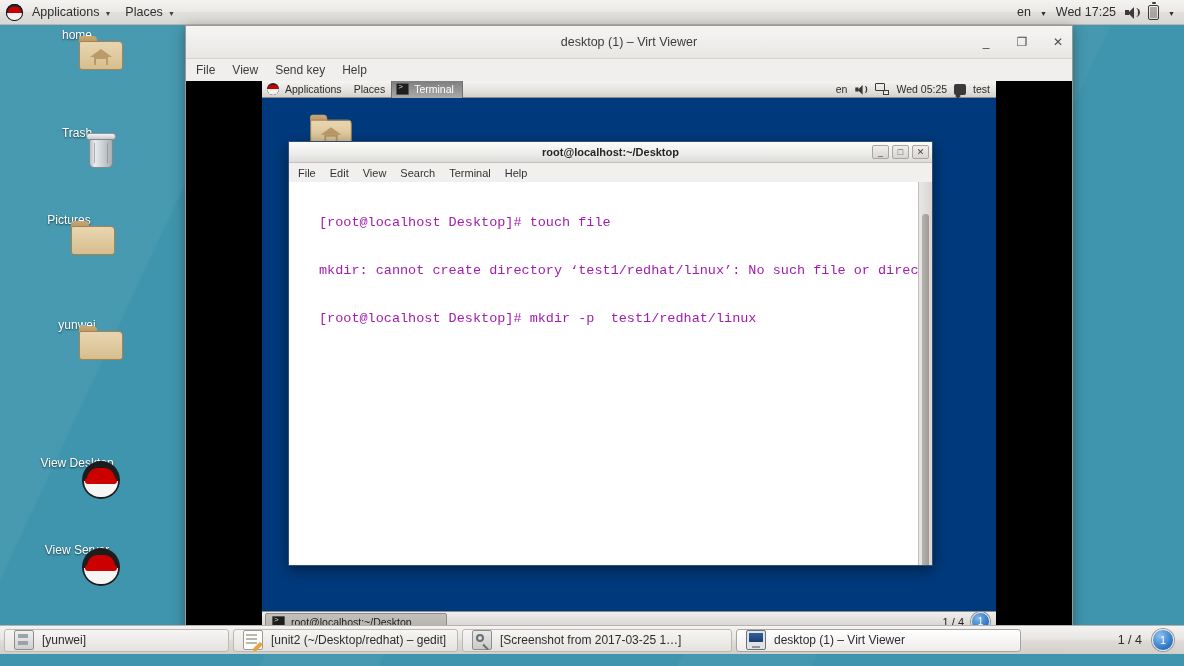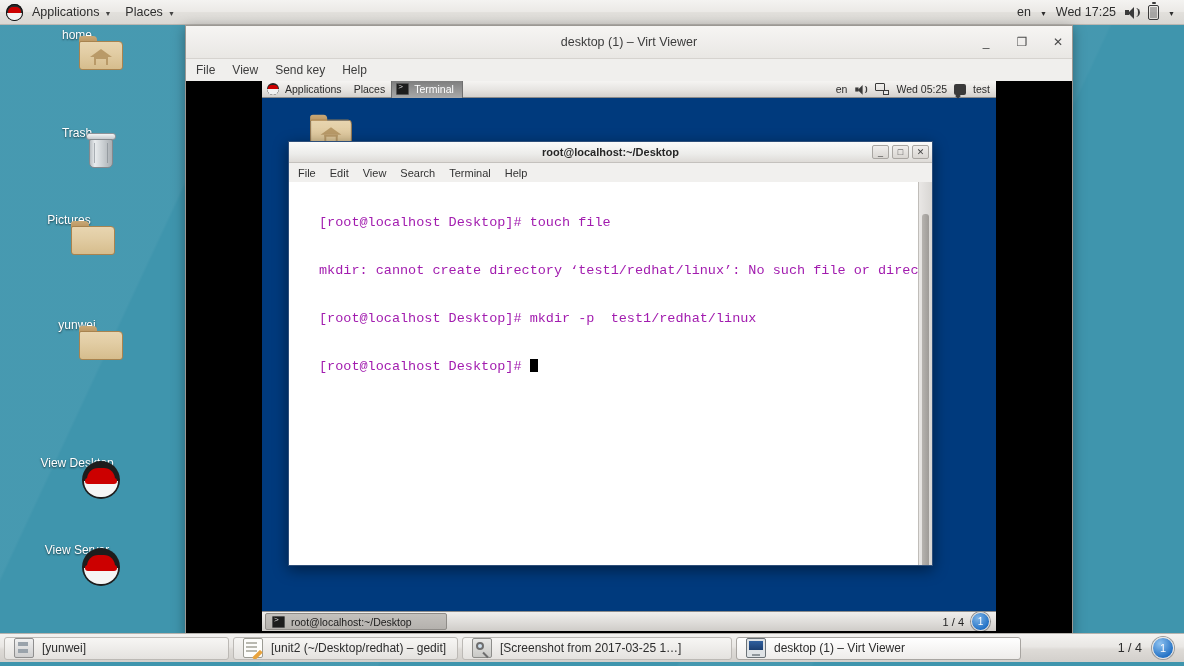--- a/index.html
+++ b/index.html
@@ -248,21 +248,21 @@
     position:absolute; left:3px; top:32px; width:7px; height:355px;
     background: linear-gradient(to right,#b6b3af,#9e9b97);
     border-radius: 3px;
   }
 
   
   #vm-home-icon { position:absolute; left:45px; top:25px; width:48px; height:48px; }
 
   
   #taskbar {
-    position: absolute; left: 0; bottom: 4px; width: 1184px; height: 29px;
+    position: absolute; left: 0; bottom: 12px; width: 1184px; height: 29px;
     background: linear-gradient(to bottom,#f4f3f1 0%, #e9e7e4 45%, #dedbd7 55%, #d2cfcb 100%);
     border-top: 1px solid #b6b3ae;
     display: flex; align-items: center; box-sizing: border-box;
   }
   .task-btn {
     display:flex; align-items:center; gap:8px;
     height: 23px; padding: 0 9px; margin-left: 4px;
     background: linear-gradient(to bottom,#f7f6f4,#e4e2df);
     border: 1px solid #bcb9b5; border-radius: 3px;
     font-size: 12px; color: #2d2d2d;
@@ -480,21 +480,20 @@
             <span>View</span>
             <span>Search</span>
             <span>Terminal</span>
             <span>Help</span>
           </div>
           <div id="term-body">
             <div id="term-text">
               <div class="line">[root@localhost Desktop]# touch file</div>
               <div class="line">mkdir: cannot create directory ‘test1/redhat/linux’: No such file or directory</div>
               <div class="line">[root@localhost Desktop]# mkdir -p  test1/redhat/linux</div>
-              <div class="line"><span>[root@localhost Desktop]# </span><span class="cursor"></span></div>
             </div>
             <div id="term-scroll">
               <div class="thumb"></div>
             </div>
           </div>
         </div>
 
         <div id="vm-bottom-panel">
           <span class="vm-win-button">
             <span class="term-ico"></span>

